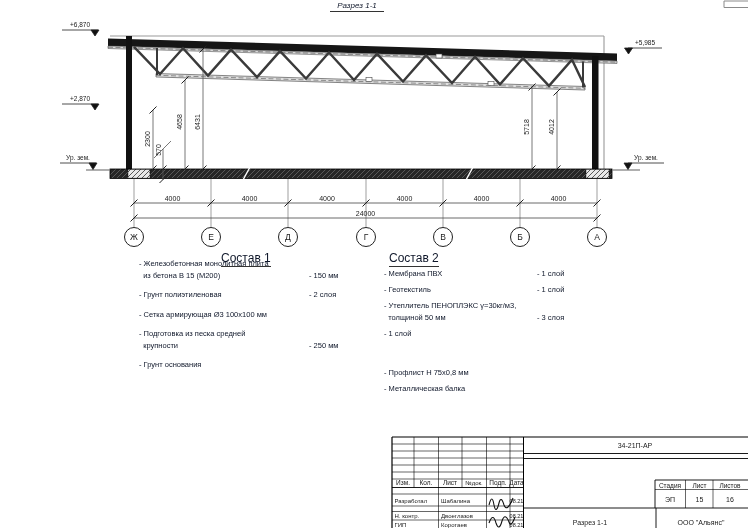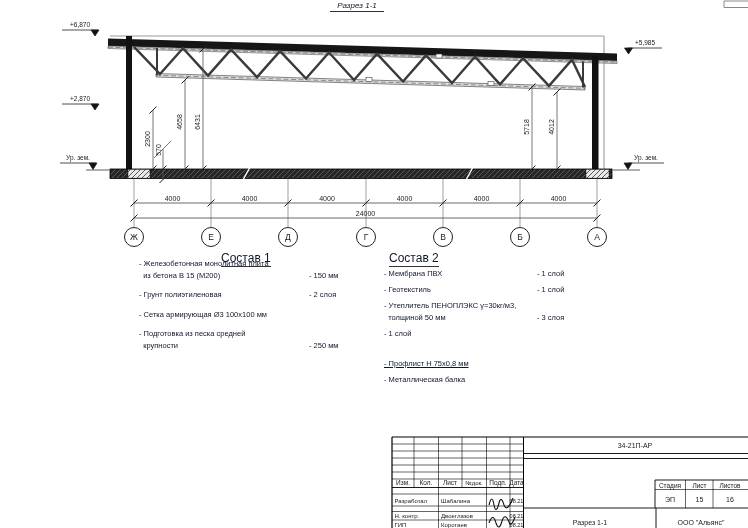--- a/index.html
+++ b/index.html
@@ -8,21 +8,21 @@
   .view-title { position:absolute; left:330px; top:1px; width:54px; text-align:center;
                 font-style:italic; font-size:8px; border-bottom:1px solid #333; padding-bottom:1px; }
   .list-title { position:absolute; font-size:12px;
                 border-bottom:1px solid #333; padding-bottom:1px; }
   .list { position:absolute; font-size:7.5px; line-height:11.5px; }
   .item { display:flex; align-items:flex-end; margin-bottom:8px; }
   .item .t { white-space:pre-line; width:170px; }
   .item .v { white-space:nowrap; }
   .list2 .item { margin-bottom:4.5px; }
   .list2 .t { width:153px; }
-  .list2 .gap-big { margin-top:19px;text-decoration:underline; }
+  .list2 .gap-big { margin-top:28px; }
   .list2 .gap-mid { margin-top:3px; }
   svg { position:absolute; left:0; top:0; }
   text { fill:#1a1a1a; font-family:"Liberation Sans", sans-serif; }
   .dim  { font-size:7px; }
   .elev { font-size:6.5px; }
   .axisL{ font-size:8.5px; }
   .tb7  { font-size:7px; }
   .tb65 { font-size:6.5px; }
   .tb6  { font-size:6px; }
   .tb55 { font-size:5.5px; }
@@ -252,20 +252,24 @@
     </div>
     <div class="item">
       <span class="t">- Сетка армирующая Ø3 100х100 мм</span>
       <span class="v"></span>
     </div>
     <div class="item">
       <span class="t">- Подготовка из песка средней
 &nbsp;&nbsp;крупности</span>
       <span class="v">- 250 мм</span>
     </div>
+    <div class="item">
+      <span class="t">- Грунт основания</span>
+      <span class="v"></span>
+    </div>
   </div>
 
   <div class="list-title" style="left:389px; top:251px;">Состав 2</div>
   <div class="list list2" style="left:384px; top:268px; width:200px;">
     <div class="item">
       <span class="t">- Мембрана ПВХ</span>
       <span class="v">- 1 слой</span>
     </div>
     <div class="item">
       <span class="t">- Геотекстиль</span>

